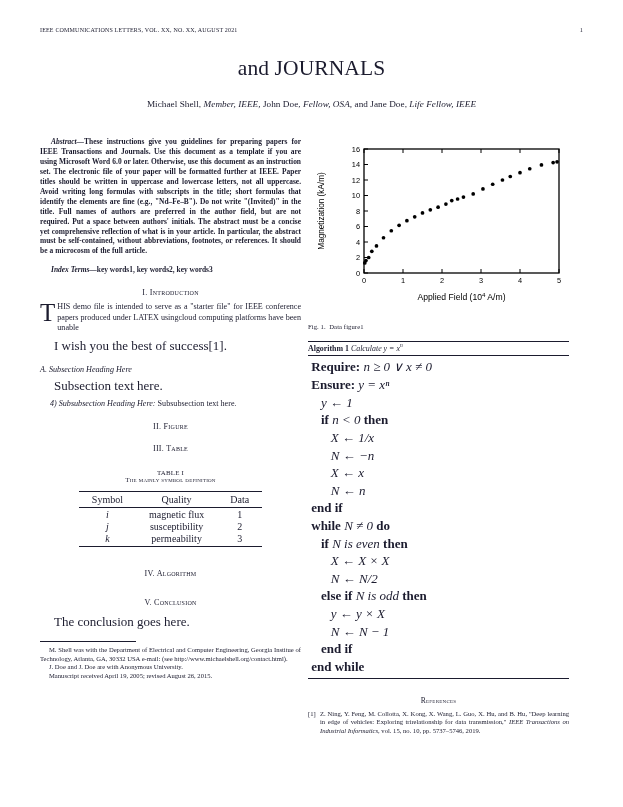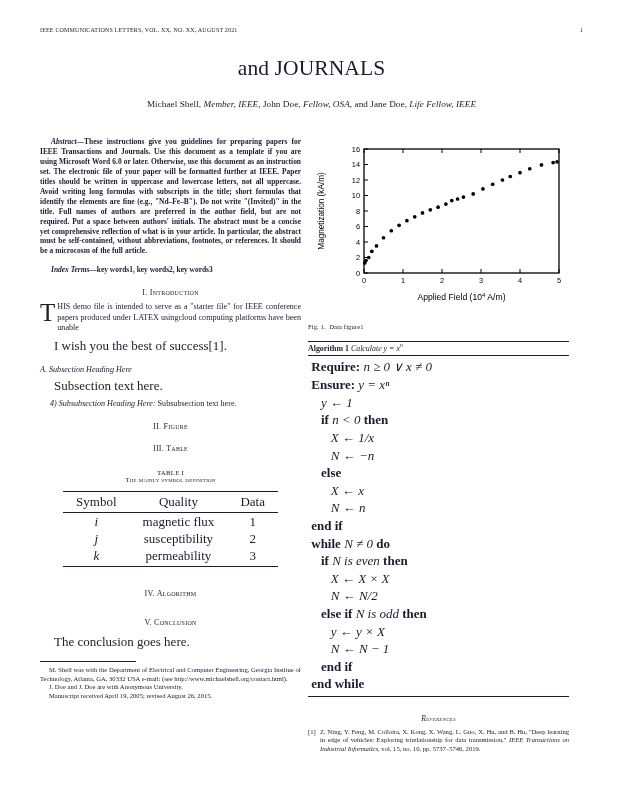--- a/index.html
+++ b/index.html
@@ -118,21 +118,21 @@
   .tabnum{font-size:6.9px;letter-spacing:.2px;}
   .tabcap{
     font-size:6.9px;
     font-variant:small-caps;
     letter-spacing:.2px;
     margin-bottom:4px;
   }
   table.data{
     border-collapse:collapse;
     margin:8px auto;
-    font-size:13px;
+    font-size:10px;
   }
   table.data th{
     font-weight:normal;
     padding:2px 13px 2px 13px;
     border-top:1.05px solid #1b1b2e;
     border-bottom:.75px solid #1b1b2e;
   }
   table.data td{
     padding:.6px 13px;
     text-align:center;
@@ -183,21 +183,20 @@
   .kw{font-weight:bold;}
   .mth{font-style:italic;}
   sup{font-size:.7em;vertical-align:super;line-height:0;}
   
   .refhead{
     text-align:center;
     font-size:7.6px;
     font-variant:small-caps;
     letter-spacing:.25px;
     margin:17px 0 5px 0;
-    font-style:italic;
   }
   .ref{
     display:flex;
     font-size:6.6px;
     line-height:1.3;
     text-align:justify;
   }
   .ref .marker{width:12px;flex:0 0 12px;}
   .ref .rtext{flex:1;text-align:justify;}
   .ref i{font-style:italic;}
@@ -369,21 +368,20 @@
           <span>Algorithm 1</span>
           <span class="mth">Calculate y = x</span><sup class="mth">n</sup>
         </div>
         <div class="algo-body" id="algo-body">
             <div class="algo-line"> <span class="kw">Require:</span><span class="mth"> n ≥ 0 ∨ x ≠ 0</span></div>
             <div class="algo-line"> <span class="kw">Ensure:</span><span class="mth"> y = xⁿ</span></div>
             <div class="algo-line">    <span class="mth">y ← 1</span></div>
             <div class="algo-line">    <span class="kw">if</span><span class="mth"> n &lt; 0 </span><span class="kw">then</span></div>
             <div class="algo-line">       <span class="mth">X ← 1/x</span></div>
             <div class="algo-line">       <span class="mth">N ← −n</span></div>
-            <div class="algo-line">    <span class="kw">else</span></div>
             <div class="algo-line">       <span class="mth">X ← x</span></div>
             <div class="algo-line">       <span class="mth">N ← n</span></div>
             <div class="algo-line"> <span class="kw">end if</span></div>
             <div class="algo-line"> <span class="kw">while</span><span class="mth"> N ≠ 0 </span><span class="kw">do</span></div>
             <div class="algo-line">    <span class="kw">if</span><span class="mth"> N is even </span><span class="kw">then</span></div>
             <div class="algo-line">       <span class="mth">X ← X × X</span></div>
             <div class="algo-line">       <span class="mth">N ← N/2</span></div>
             <div class="algo-line">    <span class="kw">else if</span><span class="mth"> N is odd </span><span class="kw">then</span></div>
             <div class="algo-line">       <span class="mth">y ← y × X</span></div>
             <div class="algo-line">       <span class="mth">N ← N − 1</span></div>

